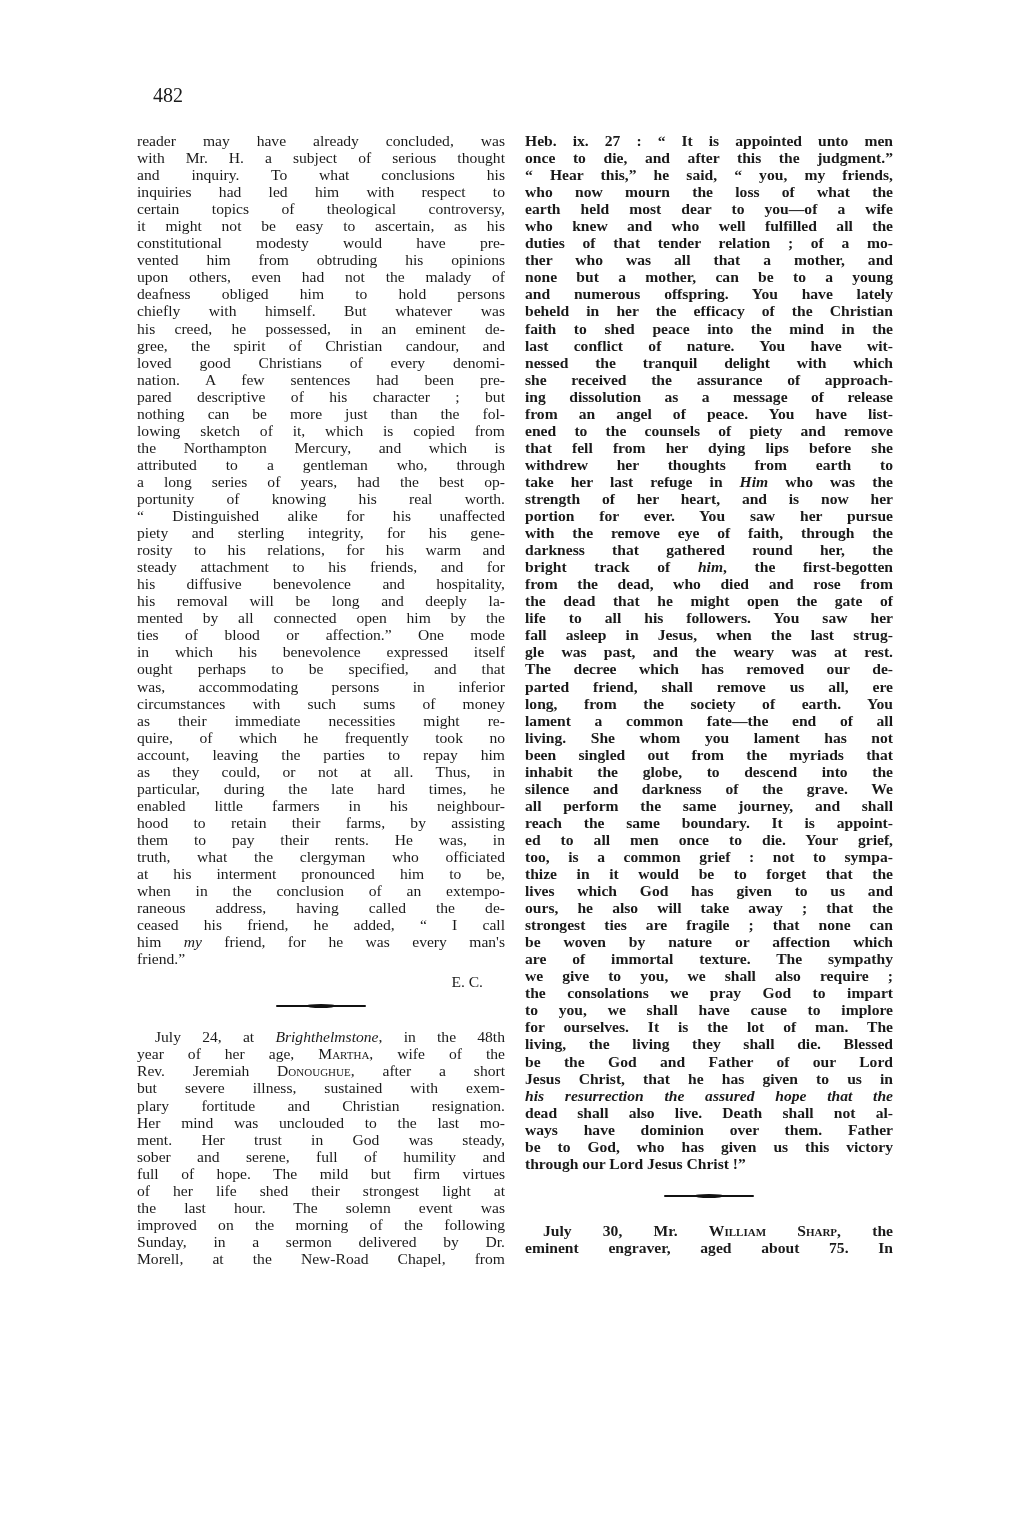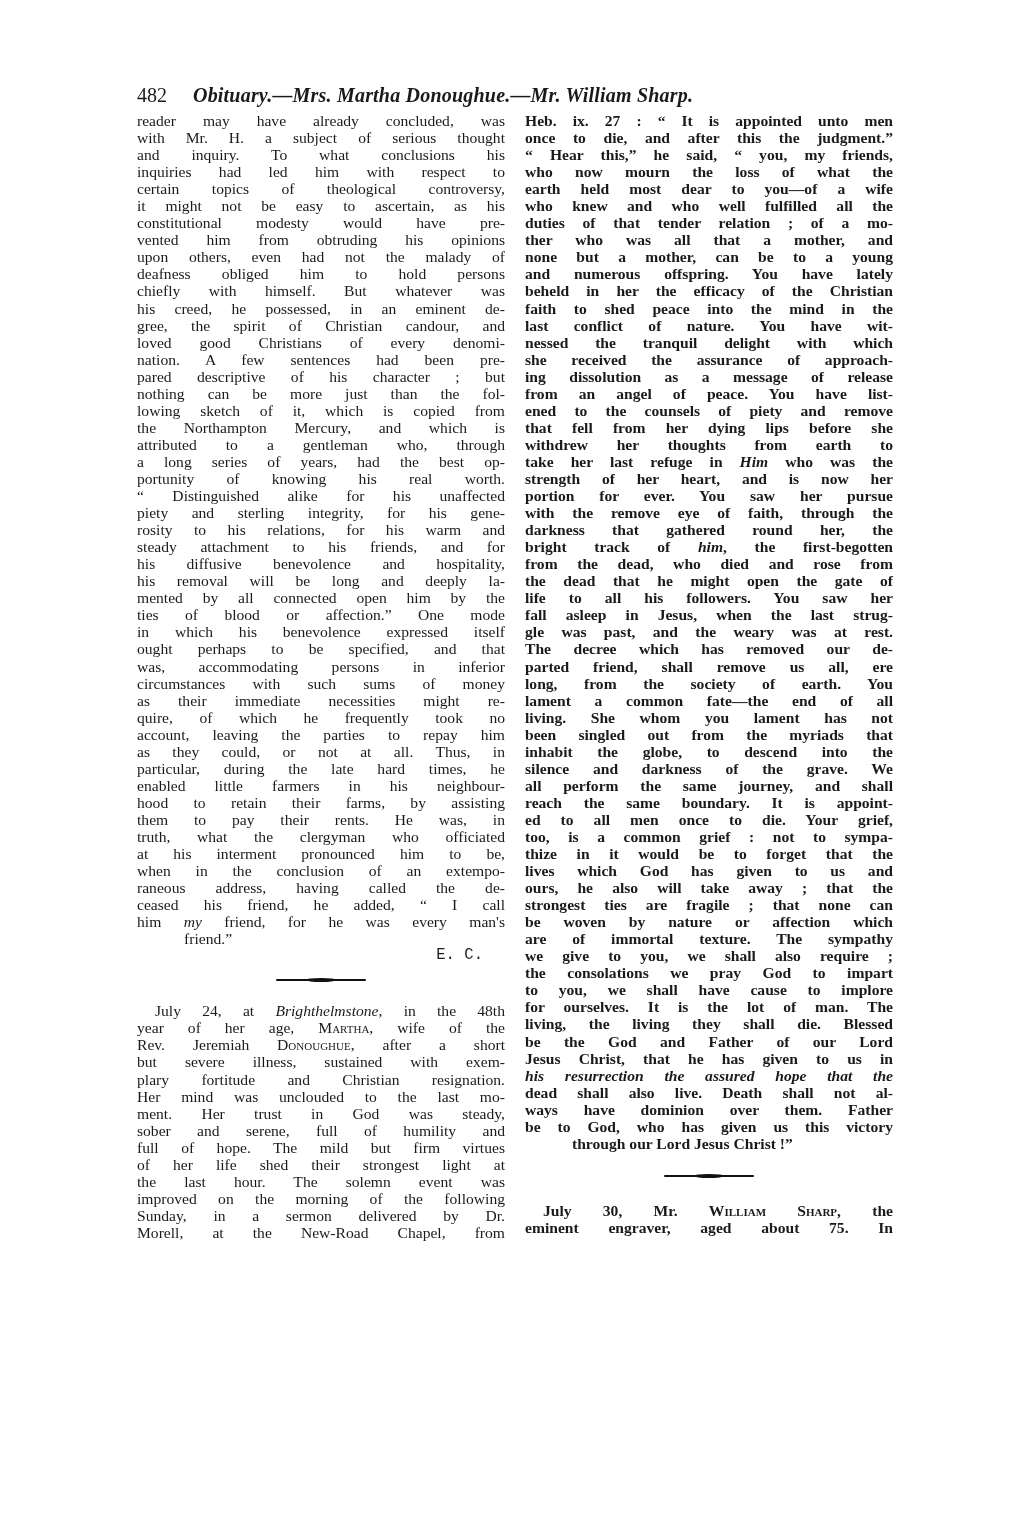--- a/index.html
+++ b/index.html
@@ -1,41 +1,40 @@
 <!DOCTYPE html>
 <html><head>
 <meta charset="utf-8">
 <style>
   html, body { margin:0; padding:0; background:#ffffff; }
   body { width:1026px; height:1534px; position:relative; overflow:hidden;
          font-family:"Liberation Serif","DejaVu Serif",serif; color:#1a1a1a; }
   .header { position:absolute; top:84px; left:137px; width:760px; height:26px;
             font-size:20px; }
-  .page-num { position:absolute; left:0; top:0; font-style:normal; }
+  .page-num { position:absolute; left:16px; top:0; font-style:normal; }
   .running-title { position:absolute; left:56px; top:0; font-style:italic; font-weight:bold; letter-spacing:0.2px; }
-  .col { position:absolute; top:112px; width:368px; font-size:15.6px; line-height:17.05px;
+  .col { position:absolute; top:132px; width:368px; font-size:15.6px; line-height:17.05px;
          text-align:justify; }
   .col-left { left:137px; }
   .col-right { left:525px;font-weight:bold; }
   .line { display:block; white-space:nowrap; text-align-last:justify; height:17.05px; overflow:visible; }
-  .line.last { text-align-last:left;margin-left:47px; }
+  .line.last { text-align-last:left; }
   .line.indent { padding-left:18px; }
-  .sig { display:block; text-align:right; padding-right:22px; margin-top:0;font-family:Liberation Mono, monospace; }
+  .sig { display:block; text-align:right; padding-right:22px; margin-top:6px; }
   .rule { display:block; margin:14px auto 20px auto; width:90px; height:4px; position:relative; }
   .rule::before { content:""; position:absolute; left:0; right:0; top:1px; height:2px; background:#111; border-radius:2px; }
   .rule::after { content:""; position:absolute; left:30px; right:30px; top:0; height:4px; background:#111; border-radius:50%; }
   .sc { font-variant:small-caps; }
   i { font-style:italic; }
 </style>
 </head>
 <body>
 
 <div class="header">
   <span class="page-num">482</span>
-  <span class="running-title">Obituary.—Mrs. Martha Donoughue.—Mr. William Sharp.</span>
 </div>
 
 <div class="col col-left" id="col-left">
     <span class="line">reader may have already concluded, was</span>
     <span class="line">with Mr. H. a subject of serious thought</span>
     <span class="line">and inquiry.  To what conclusions his</span>
     <span class="line">inquiries had led him with respect to</span>
     <span class="line">certain topics of theological controversy,</span>
     <span class="line">it might not be easy to ascertain, as his</span>
     <span class="line">constitutional modesty would have pre-</span>

